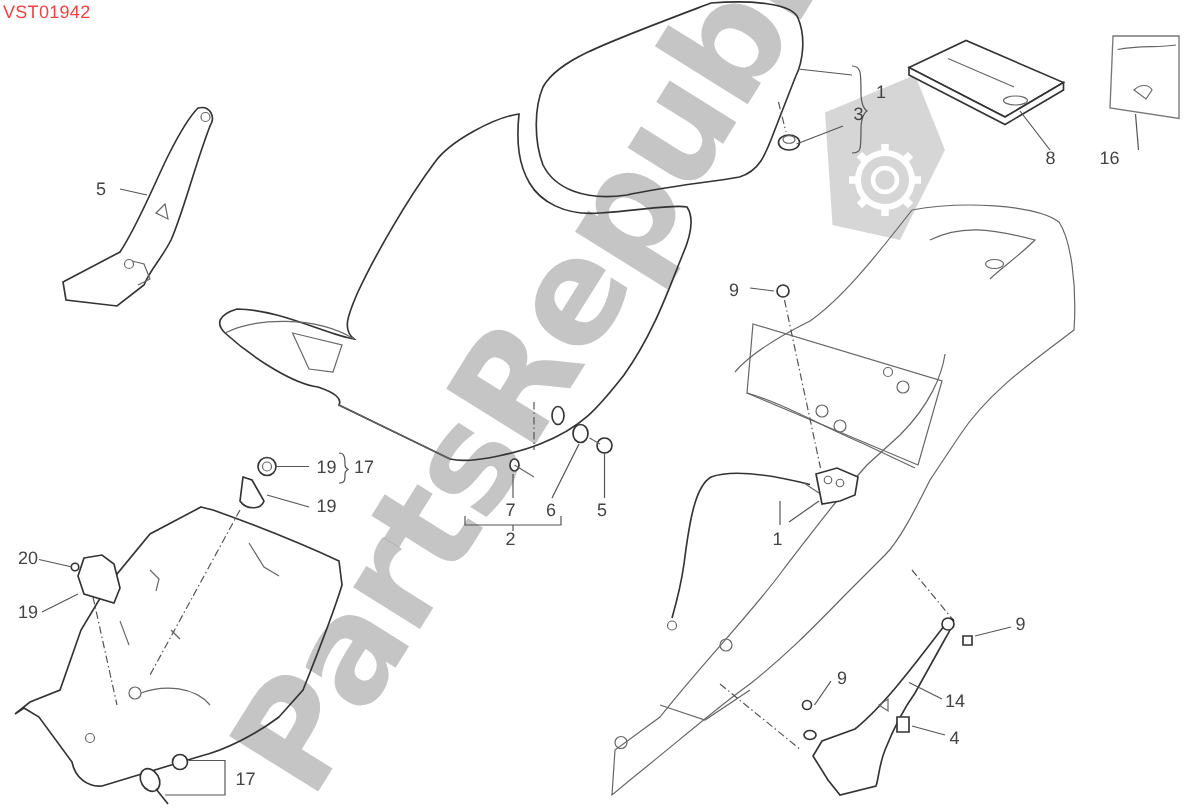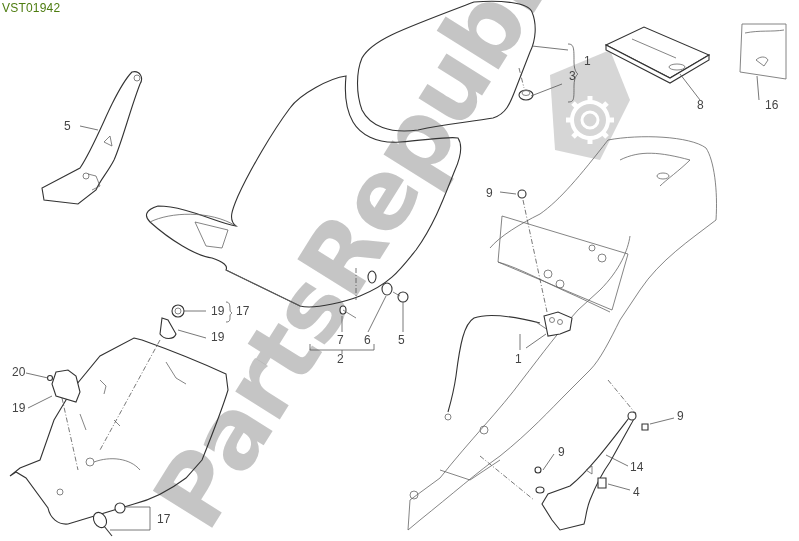--- a/index.html
+++ b/index.html
@@ -6,21 +6,21 @@
   #canvas {
     position: relative;
     width: 799px; height: 541px;
     background: #ffffff;
     overflow: hidden;
     font-family: "Liberation Sans", "DejaVu Sans", sans-serif;
   }
   #drawing { position: absolute; left: 0; top: 0; }
   .ref-code {
     position: absolute; left: 2px; top: 1px;
-    font-size: 12px; color: #4d7c0f; letter-spacing: 0.2px;
+    font-size: 12px; color: #ef4444; letter-spacing: 0.2px;
   }
   .callout {
     position: absolute;
     font-size: 12px; color: #444;
     line-height: 12px;
     cursor: pointer;
   }
   .wm {
     position: absolute;
     left: 132px; top: 488px;
@@ -211,21 +211,21 @@
       <path class="lead" d="M543,470 L554,454"></path>
       <path class="lead" d="M606,455 L628,466"></path>
       <path class="lead" d="M608,484 L630,490"></path>
       <path class="lead" d="M126,507 L150,507 L150,530 L110,530"></path>
     </g>
   </svg>
 
   <span class="callout" style="left:584px;top:55px">1</span>
   <span class="callout" style="left:569px;top:70px">3</span>
   <span class="callout" style="left:697px;top:99px">8</span>
-  <span class="callout" style="left:765px;top:99px">16</span>
+  <span class="callout" style="left:733px;top:99px">16</span>
   <span class="callout" style="left:64px;top:120px">5</span>
   <span class="callout" style="left:486px;top:187px">9</span>
   <span class="callout" style="left:211px;top:305px">19</span>
   <span class="callout" style="left:236px;top:305px">17</span>
   <span class="callout" style="left:211px;top:331px">19</span>
   <span class="callout" style="left:337px;top:334px">7</span>
   <span class="callout" style="left:364px;top:334px">6</span>
   <span class="callout" style="left:398px;top:334px">5</span>
   <span class="callout" style="left:337px;top:353px">2</span>
   <span class="callout" style="left:515px;top:353px">1</span>

